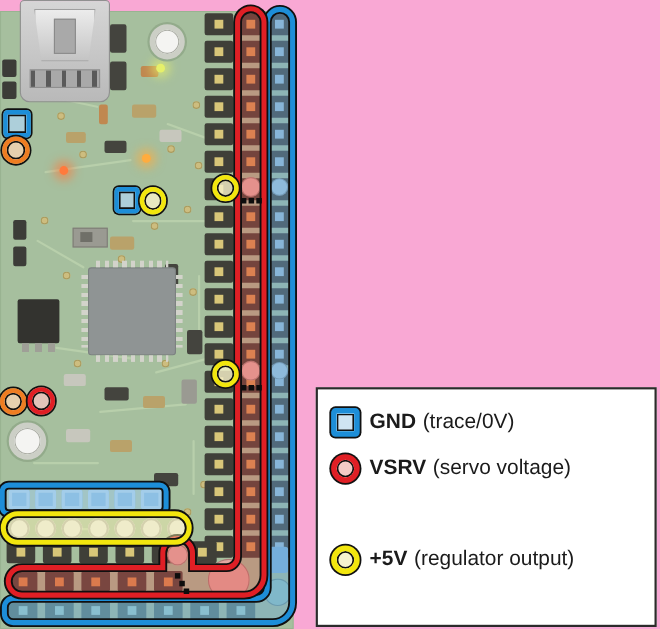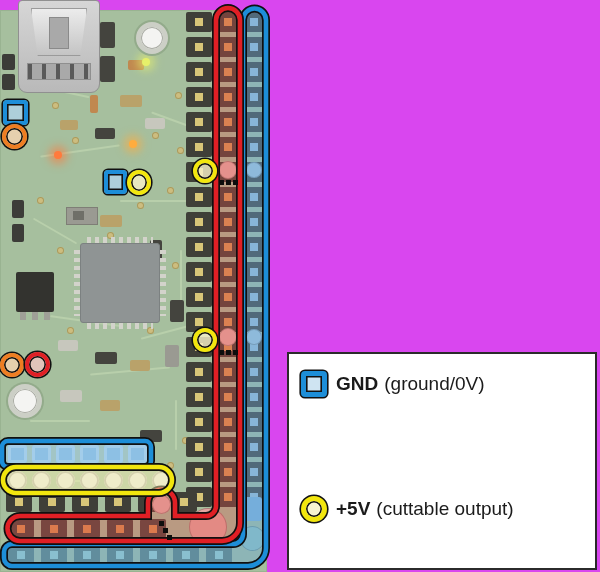--- a/index.html
+++ b/index.html
@@ -1,16 +1,16 @@
 <!DOCTYPE html>
 <html style="--gnd: #1d8ed8; --vsrv: #e01f25; --vin: #ee7d22; --v5: #f2e60e; --gnd-f: #cfe4f2; --vsrv-f: #f4cbc6; --vin-f: #f8dcc6; --v5-f: #f7f3cf;"><head>
 <meta charset="utf-8">
 <style>
   html,body{margin:0;padding:0;background:#ffffff;}
-  #stage{position:relative;width:600px;height:572px;background:#d946ef;overflow:hidden;
+  #stage{position:relative;width:600px;height:572px;background:#f9a8d4;overflow:hidden;
          font-family:"Liberation Sans", sans-serif;}
   
   #board{position:absolute;left:0;top:10px;width:267px;height:562px;
          background:#a6bf9e;border-radius:0 8px 0 0;
          box-shadow:inset 0 0 0 1px #99b391;}
   .smd{position:absolute;border-radius:2px;}
   .via{position:absolute;border-radius:50%;background:#cdbd7f;box-shadow:inset 0 0 0 1px #a89a5e;}
   .trace{position:absolute;background:#b8cfab;border-radius:2px;}
   .hole{position:absolute;border-radius:50%;background:#f4f4f2;border:5px solid #cccfc6;
         box-shadow:0 0 0 2px #93ab8b, inset 0 0 0 1px #aaaca4;}
@@ -449,21 +449,26 @@
       <div class="cutdot" style="left: 233px; top: 350px;"></div>
       <div class="cutdot" style="left: 159px; top: 521px;"></div>
       <div class="cutdot" style="left: 163px; top: 528px;"></div>
       <div class="cutdot" style="left: 167px; top: 535px;"></div>
     </div>
 
   <div id="legend">
     <div class="lg-row" style="top:16px">
       <span class="lg-ic square" style="--c:var(--gnd);--f:var(--gnd-f)"></span>
       <span class="lg-label">GND</span>
-      <span class="lg-desc">(ground/0V)</span>
+      <span class="lg-desc">(trace/0V)</span>
+    </div>
+    <div class="lg-row" style="top:58px">
+      <span class="lg-ic circle" style="--c:var(--vsrv);--f:var(--vsrv-f)"></span>
+      <span class="lg-label">VSRV</span>
+      <span class="lg-desc">(servo voltage)</span>
     </div>
     <div class="lg-row" style="top:141px">
       <span class="lg-ic circle" style="--c:var(--v5);--f:var(--v5-f)"></span>
       <span class="lg-label">+5V</span>
-      <span class="lg-desc">(cuttable output)</span>
+      <span class="lg-desc">(regulator output)</span>
     </div>
   </div>
 </div>
 
 </body></html>

